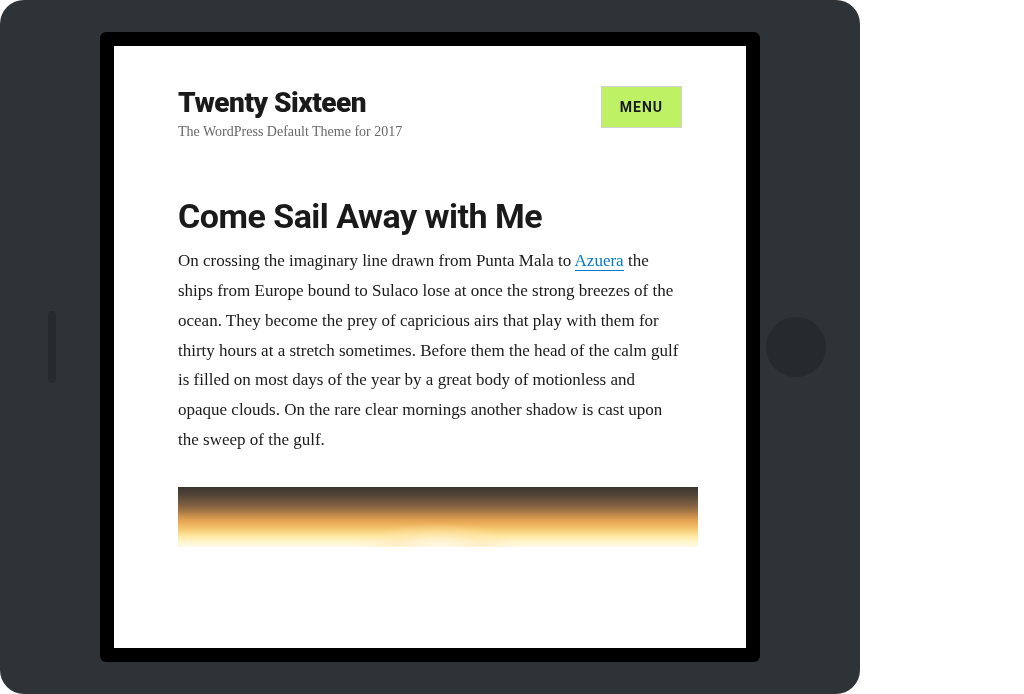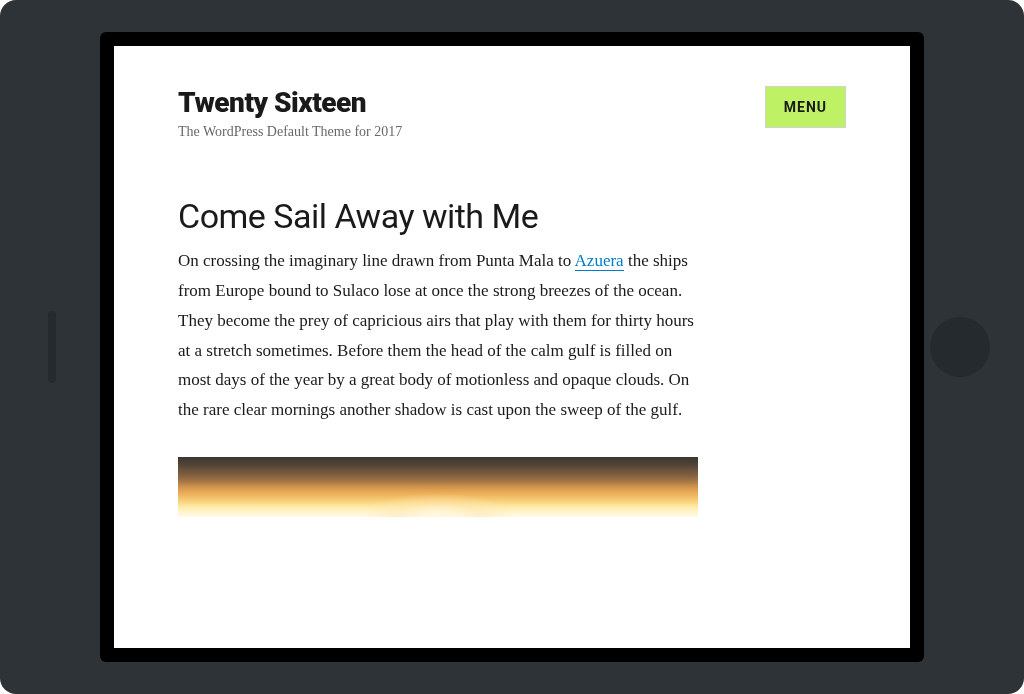--- a/index.html
+++ b/index.html
@@ -10,24 +10,24 @@
     
     body {
       background: #fff;
       width: 1024px;
       height: 694px;
       overflow: hidden;
       font-family: -apple-system, BlinkMacSystemFont, "Segoe UI", Roboto, sans-serif;
     }
     
     .device-frame {
-      width: 1024px;
+      width: 860px;
       height: 694px;
       background: #2e3338;
-      border-radius: 16px;
+      border-radius: 24px;
       padding: 32px 100px;
       position: relative;
     }
     
     .speaker {
       position: absolute;
       left: 48px;
       top: 50%;
       transform: translateY(-50%);
       width: 8px;
@@ -100,21 +100,21 @@
       font-size: 14px;
       font-weight: 700;
       letter-spacing: 1px;
       color: #1a1a1a;
       cursor: pointer;
       font-family: inherit;
     }
     
     .post-title {
       font-size: 34px;
-      font-weight: 400;
+      font-weight: 700;
       color: #1a1a1a;
       letter-spacing: -0.5px;
       margin-bottom: 10px;
       line-height: 1.2;
     }
     
     .post-subtitle {
       font-size: 21px;
       color: #888888;
       font-family: Georgia, 'Times New Roman', serif;

